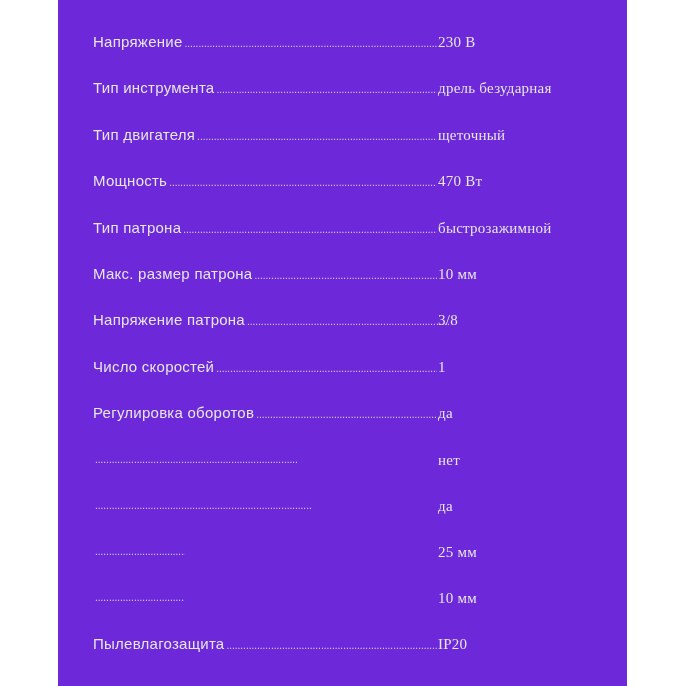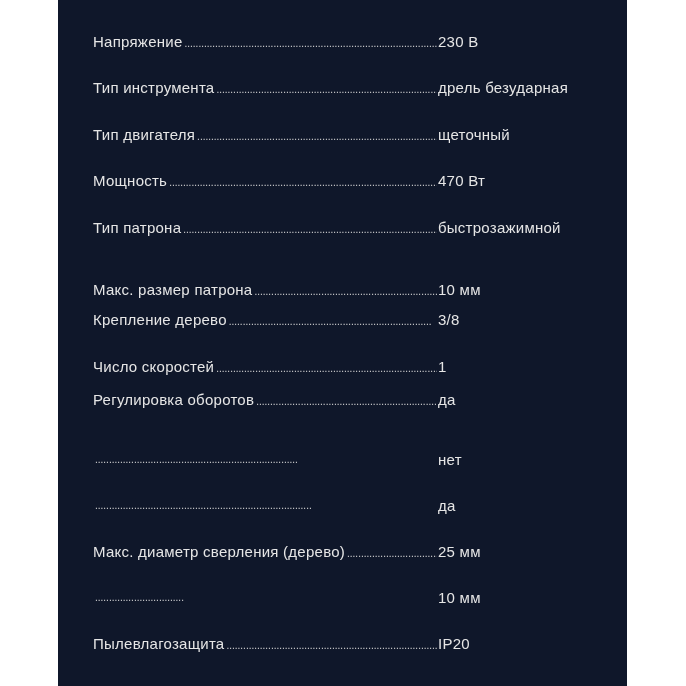--- a/index.html
+++ b/index.html
@@ -13,21 +13,21 @@
       position: relative;
       overflow: hidden;
       font-family: "Liberation Sans", "DejaVu Sans", sans-serif;
     }
     .panel {
       position: absolute;
       left: 58px;
       top: 0;
       width: 569px;
       height: 686px;
-      background: #0f172a;
+      background: #6d28d9;
     }
     .specs {
       position: absolute;
       left: 35px;
       top: 0;
       width: 520px;
       margin: 0;
       padding: 0;
       list-style: none;
     }
@@ -52,20 +52,21 @@
       overflow: hidden;
       white-space: nowrap;
       letter-spacing: 0;
       font-size: 10px;
       color: #d8d8d8;
     }
     .spec-value {
       position: absolute;
       left: 345px;
       top: 0;
+      font-family: Liberation Serif, serif;
     }
   </style>
 </head>
 <body>
 
 <div class="panel">
   <ul class="specs">
     <li class="spec-row" style="top:32px">
       <span class="spec-label">Напряжение</span>
       <span class="spec-dots" style="width: 253px; margin-left: 2px;">........................................................................................................................................................................................................</span>
@@ -84,50 +85,49 @@
     <li class="spec-row" style="top:171px">
       <span class="spec-label">Мощность</span>
       <span class="spec-dots" style="width: 268px; margin-left: 2px;">........................................................................................................................................................................................................</span>
       <span class="spec-value">470 Вт</span>
     </li>
     <li class="spec-row" style="top:218px">
       <span class="spec-label">Тип патрона</span>
       <span class="spec-dots" style="width: 254px; margin-left: 2px;">........................................................................................................................................................................................................</span>
       <span class="spec-value">быстрозажимной</span>
     </li>
-    <li class="spec-row" style="top:280px">
+    <li class="spec-row" style="top:264px">
       <span class="spec-label">Макс. размер патрона</span>
       <span class="spec-dots" style="width: 183px; margin-left: 2px;">........................................................................................................................................................................................................</span>
       <span class="spec-value">10 мм</span>
     </li>
     <li class="spec-row" style="top:310px">
-      <span class="spec-label">Крепление дерево</span>
+      <span class="spec-label">Напряжение патрона</span>
       <span class="spec-dots" style="width: 202px; margin-left: 2px;">........................................................................................................................................................................................................</span>
       <span class="spec-value">3/8</span>
     </li>
     <li class="spec-row" style="top:357px">
       <span class="spec-label">Число скоростей</span>
       <span class="spec-dots" style="width: 221px; margin-left: 2px;">........................................................................................................................................................................................................</span>
       <span class="spec-value">1</span>
     </li>
-    <li class="spec-row" style="top:390px">
+    <li class="spec-row" style="top:403px">
       <span class="spec-label">Регулировка оборотов</span>
       <span class="spec-dots" style="width: 181px; margin-left: 2px;">........................................................................................................................................................................................................</span>
       <span class="spec-value">да</span>
     </li>
     <li class="spec-row" style="top:450px">
       <span class="spec-dots" style="width: 203px; margin-left: 2px;">........................................................................................................................................................................................................</span>
       <span class="spec-value">нет</span>
     </li>
     <li class="spec-row" style="top:496px">
       <span class="spec-dots" style="width: 216px; margin-left: 2px;">........................................................................................................................................................................................................</span>
       <span class="spec-value">да</span>
     </li>
     <li class="spec-row" style="top:542px">
-      <span class="spec-label">Макс. диаметр сверления (дерево)</span>
       <span class="spec-dots" style="width: 90px; margin-left: 2px;">........................................................................................................................................................................................................</span>
       <span class="spec-value">25 мм</span>
     </li>
     <li class="spec-row" style="top:588px">
       <span class="spec-dots" style="width: 89px; margin-left: 2px;">........................................................................................................................................................................................................</span>
       <span class="spec-value">10 мм</span>
     </li>
     <li class="spec-row" style="top:634px">
       <span class="spec-label">Пылевлагозащита</span>
       <span class="spec-dots" style="width: 211px; margin-left: 2px;">........................................................................................................................................................................................................</span>

